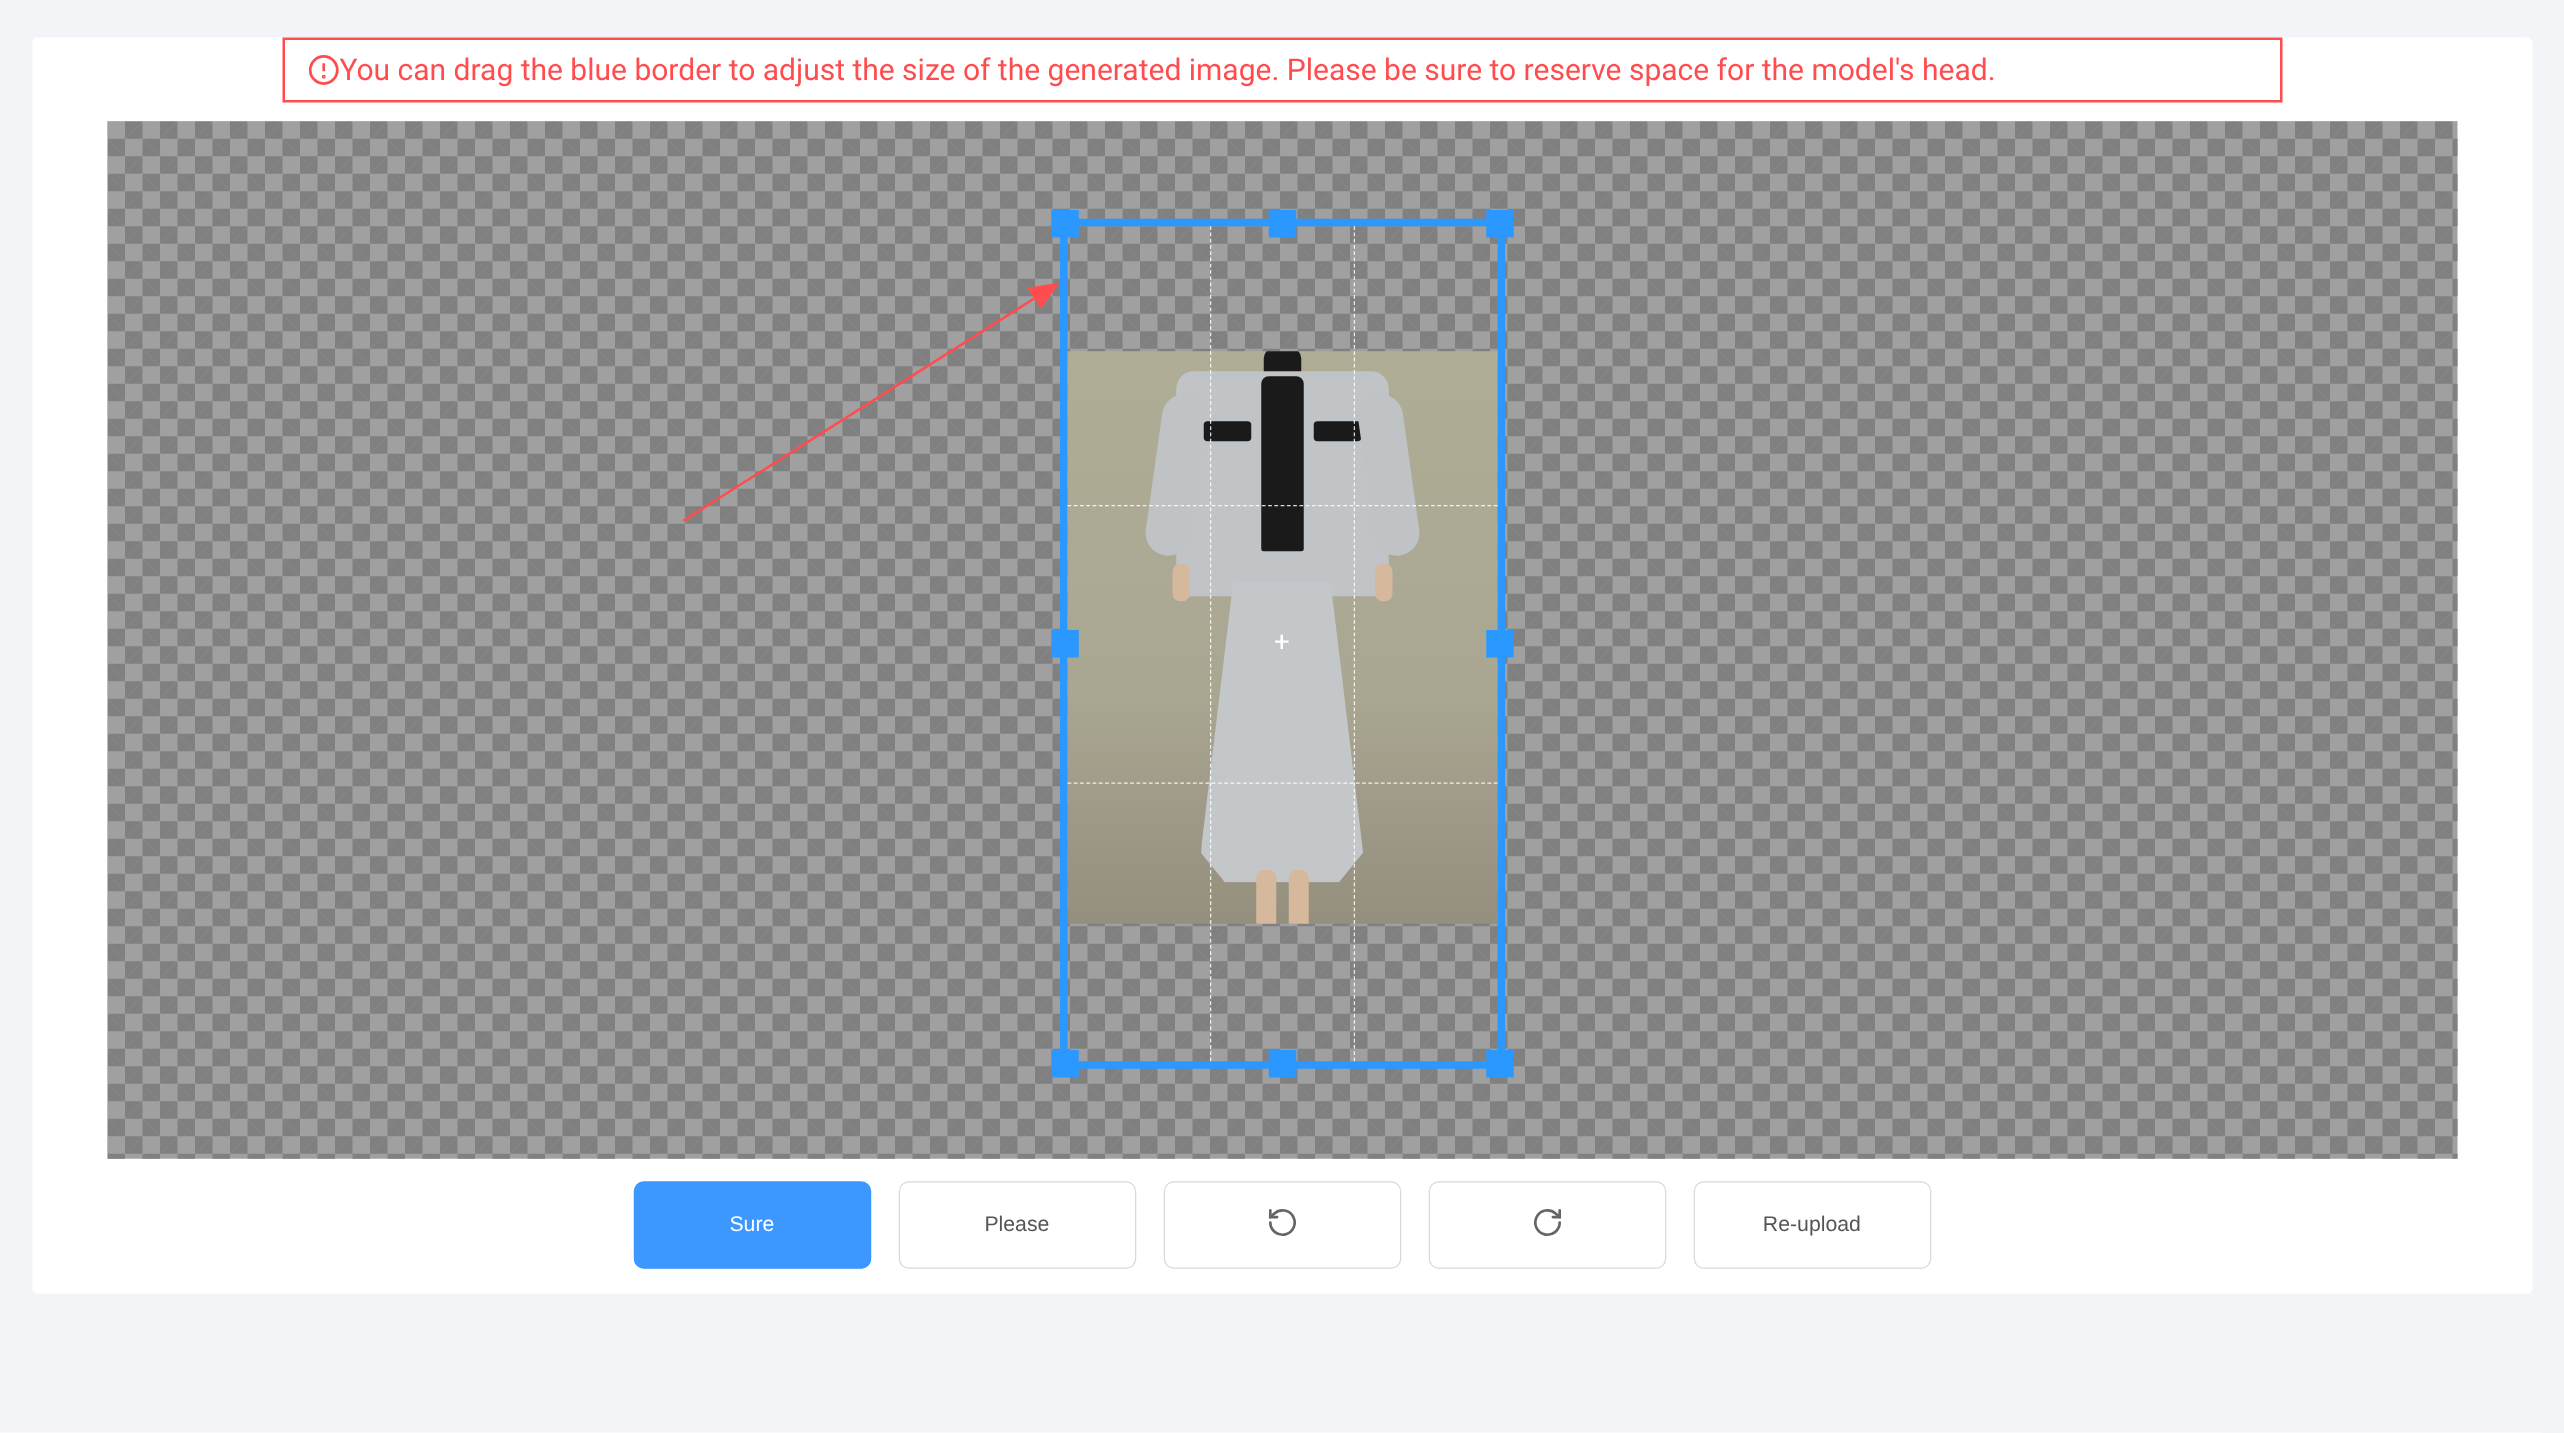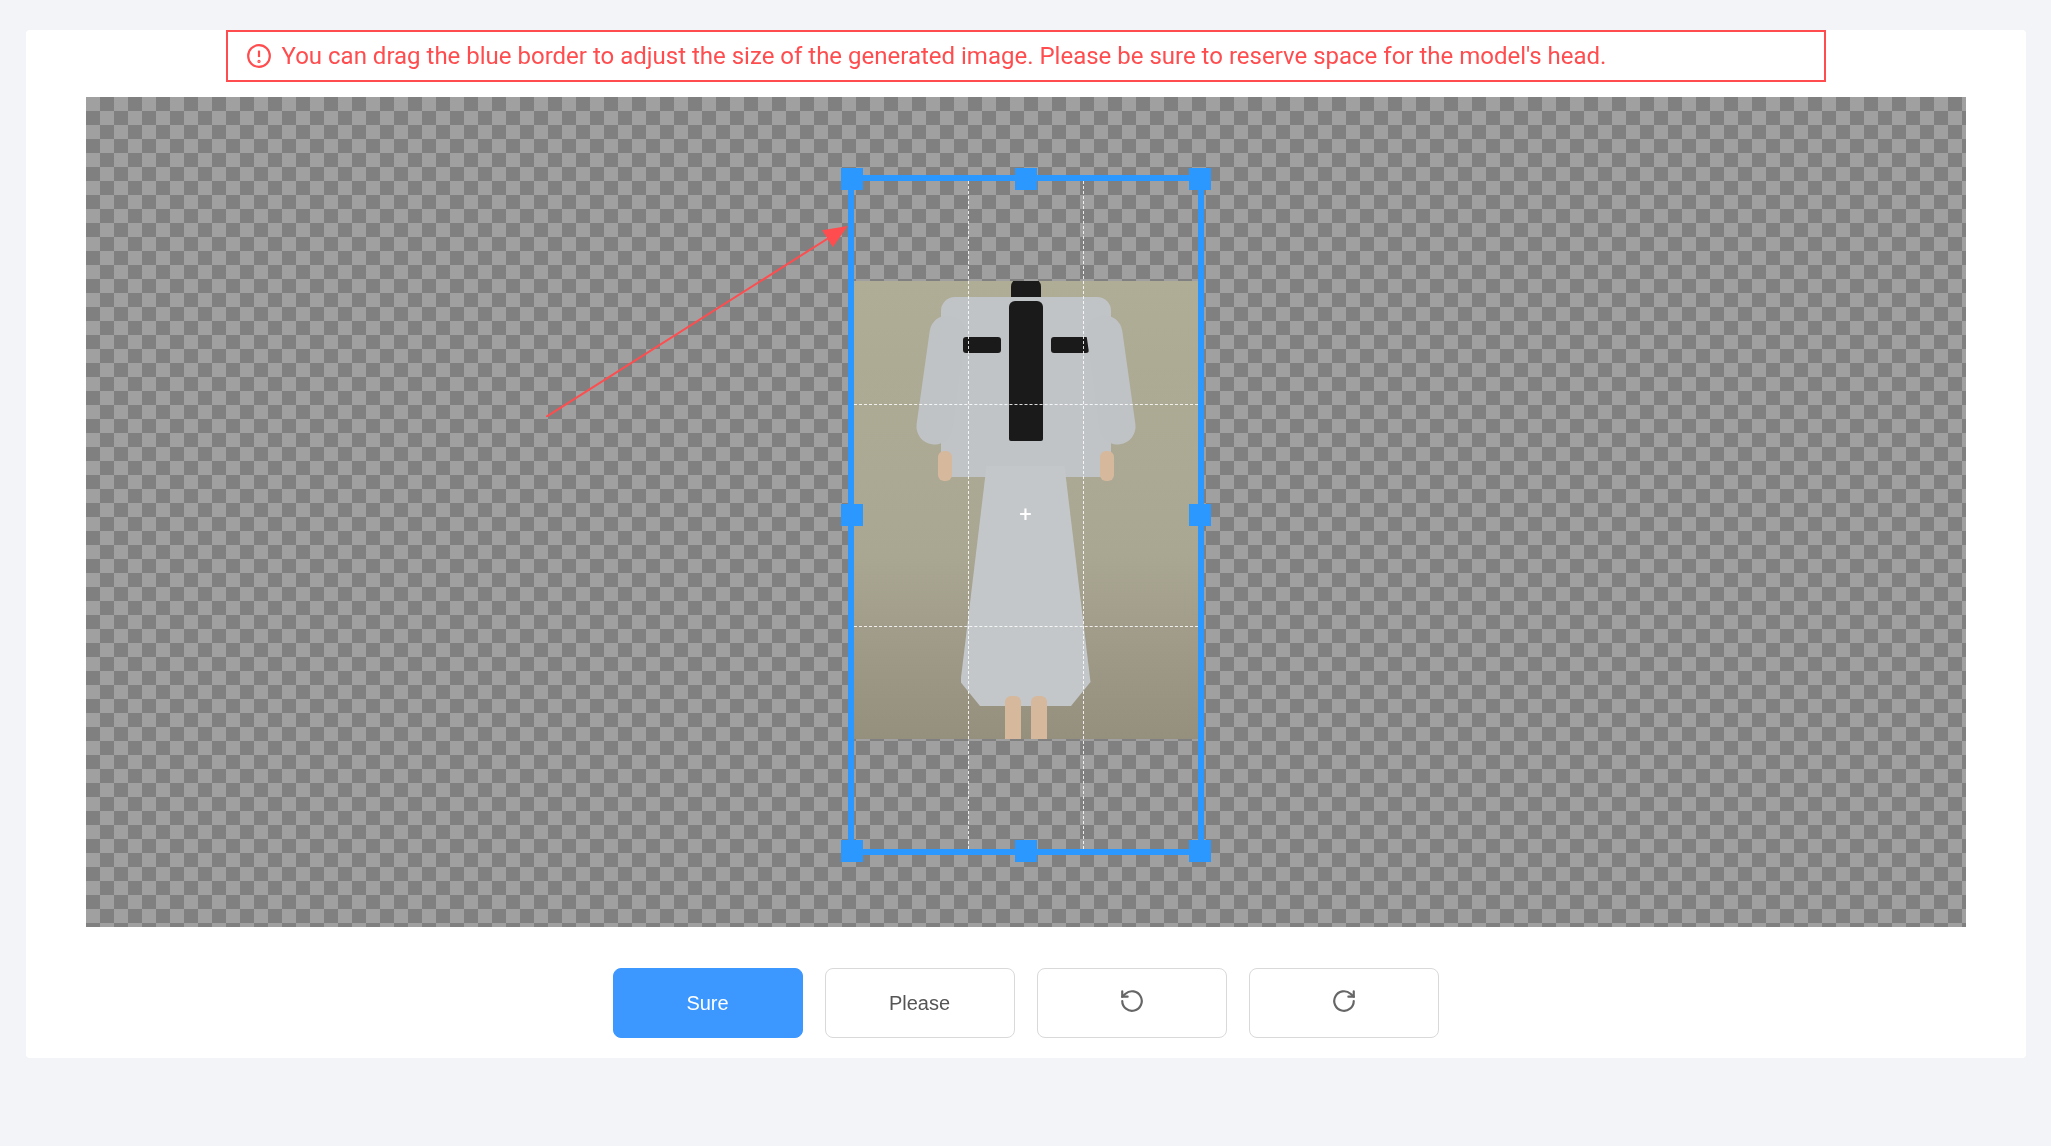--- a/index.html
+++ b/index.html
@@ -14,21 +14,21 @@
       padding: 0 0 20px 0;
       max-width: 2000px;
       margin: 0 auto;
     }
     .alert-bar {
       border: 2px solid #ff4d4f;
       margin: 10px 200px 15px 200px;
       padding: 10px 18px;
       display: flex;
       align-items: center;
-      gap: 10px;
+      gap: 0;
       color: #ff4d4f;
       font-size: 24px;
       background: #fff;
     }
     .alert-icon {
       flex-shrink: 0;
       width: 26px;
       height: 26px;
     }
     .canvas-wrap {
@@ -195,30 +195,29 @@
     .toolbar {
       display: flex;
       justify-content: center;
       gap: 22px;
       margin-top: 18px;
     }
     .btn {
       min-width: 190px;
       height: 70px;
       border-radius: 8px;
-      font-size: 20px;
+      font-size: 17px;
       display: inline-flex;
       align-items: center;
       justify-content: center;
       cursor: pointer;
       border: 1px solid #d9d9d9;
       background: #fff;
       color: #555;
       user-select: none;
-      margin-top: 23px;
     }
     .btn-primary {
       background: #3c97ff;
       border-color: #3c97ff;
       color: #fff;
     }
     .btn svg { width: 26px; height: 26px; }
   </style>
 </head>
 <body>
@@ -297,15 +296,16 @@
       </span>
     </button>
     <button class="btn">
       <span>
         <svg viewBox="0 0 24 24" fill="none" stroke="#666" stroke-width="2" stroke-linecap="round">
           <path d="M21 12a9 9 0 1 1-3-6.7L21 8"></path>
           <polyline points="21 3 21 8 16 8"></polyline>
         </svg>
       </span>
     </button>
+    <button class="btn">Re-upload</button>
   </div>
 
 </div>
 
 </body></html>

